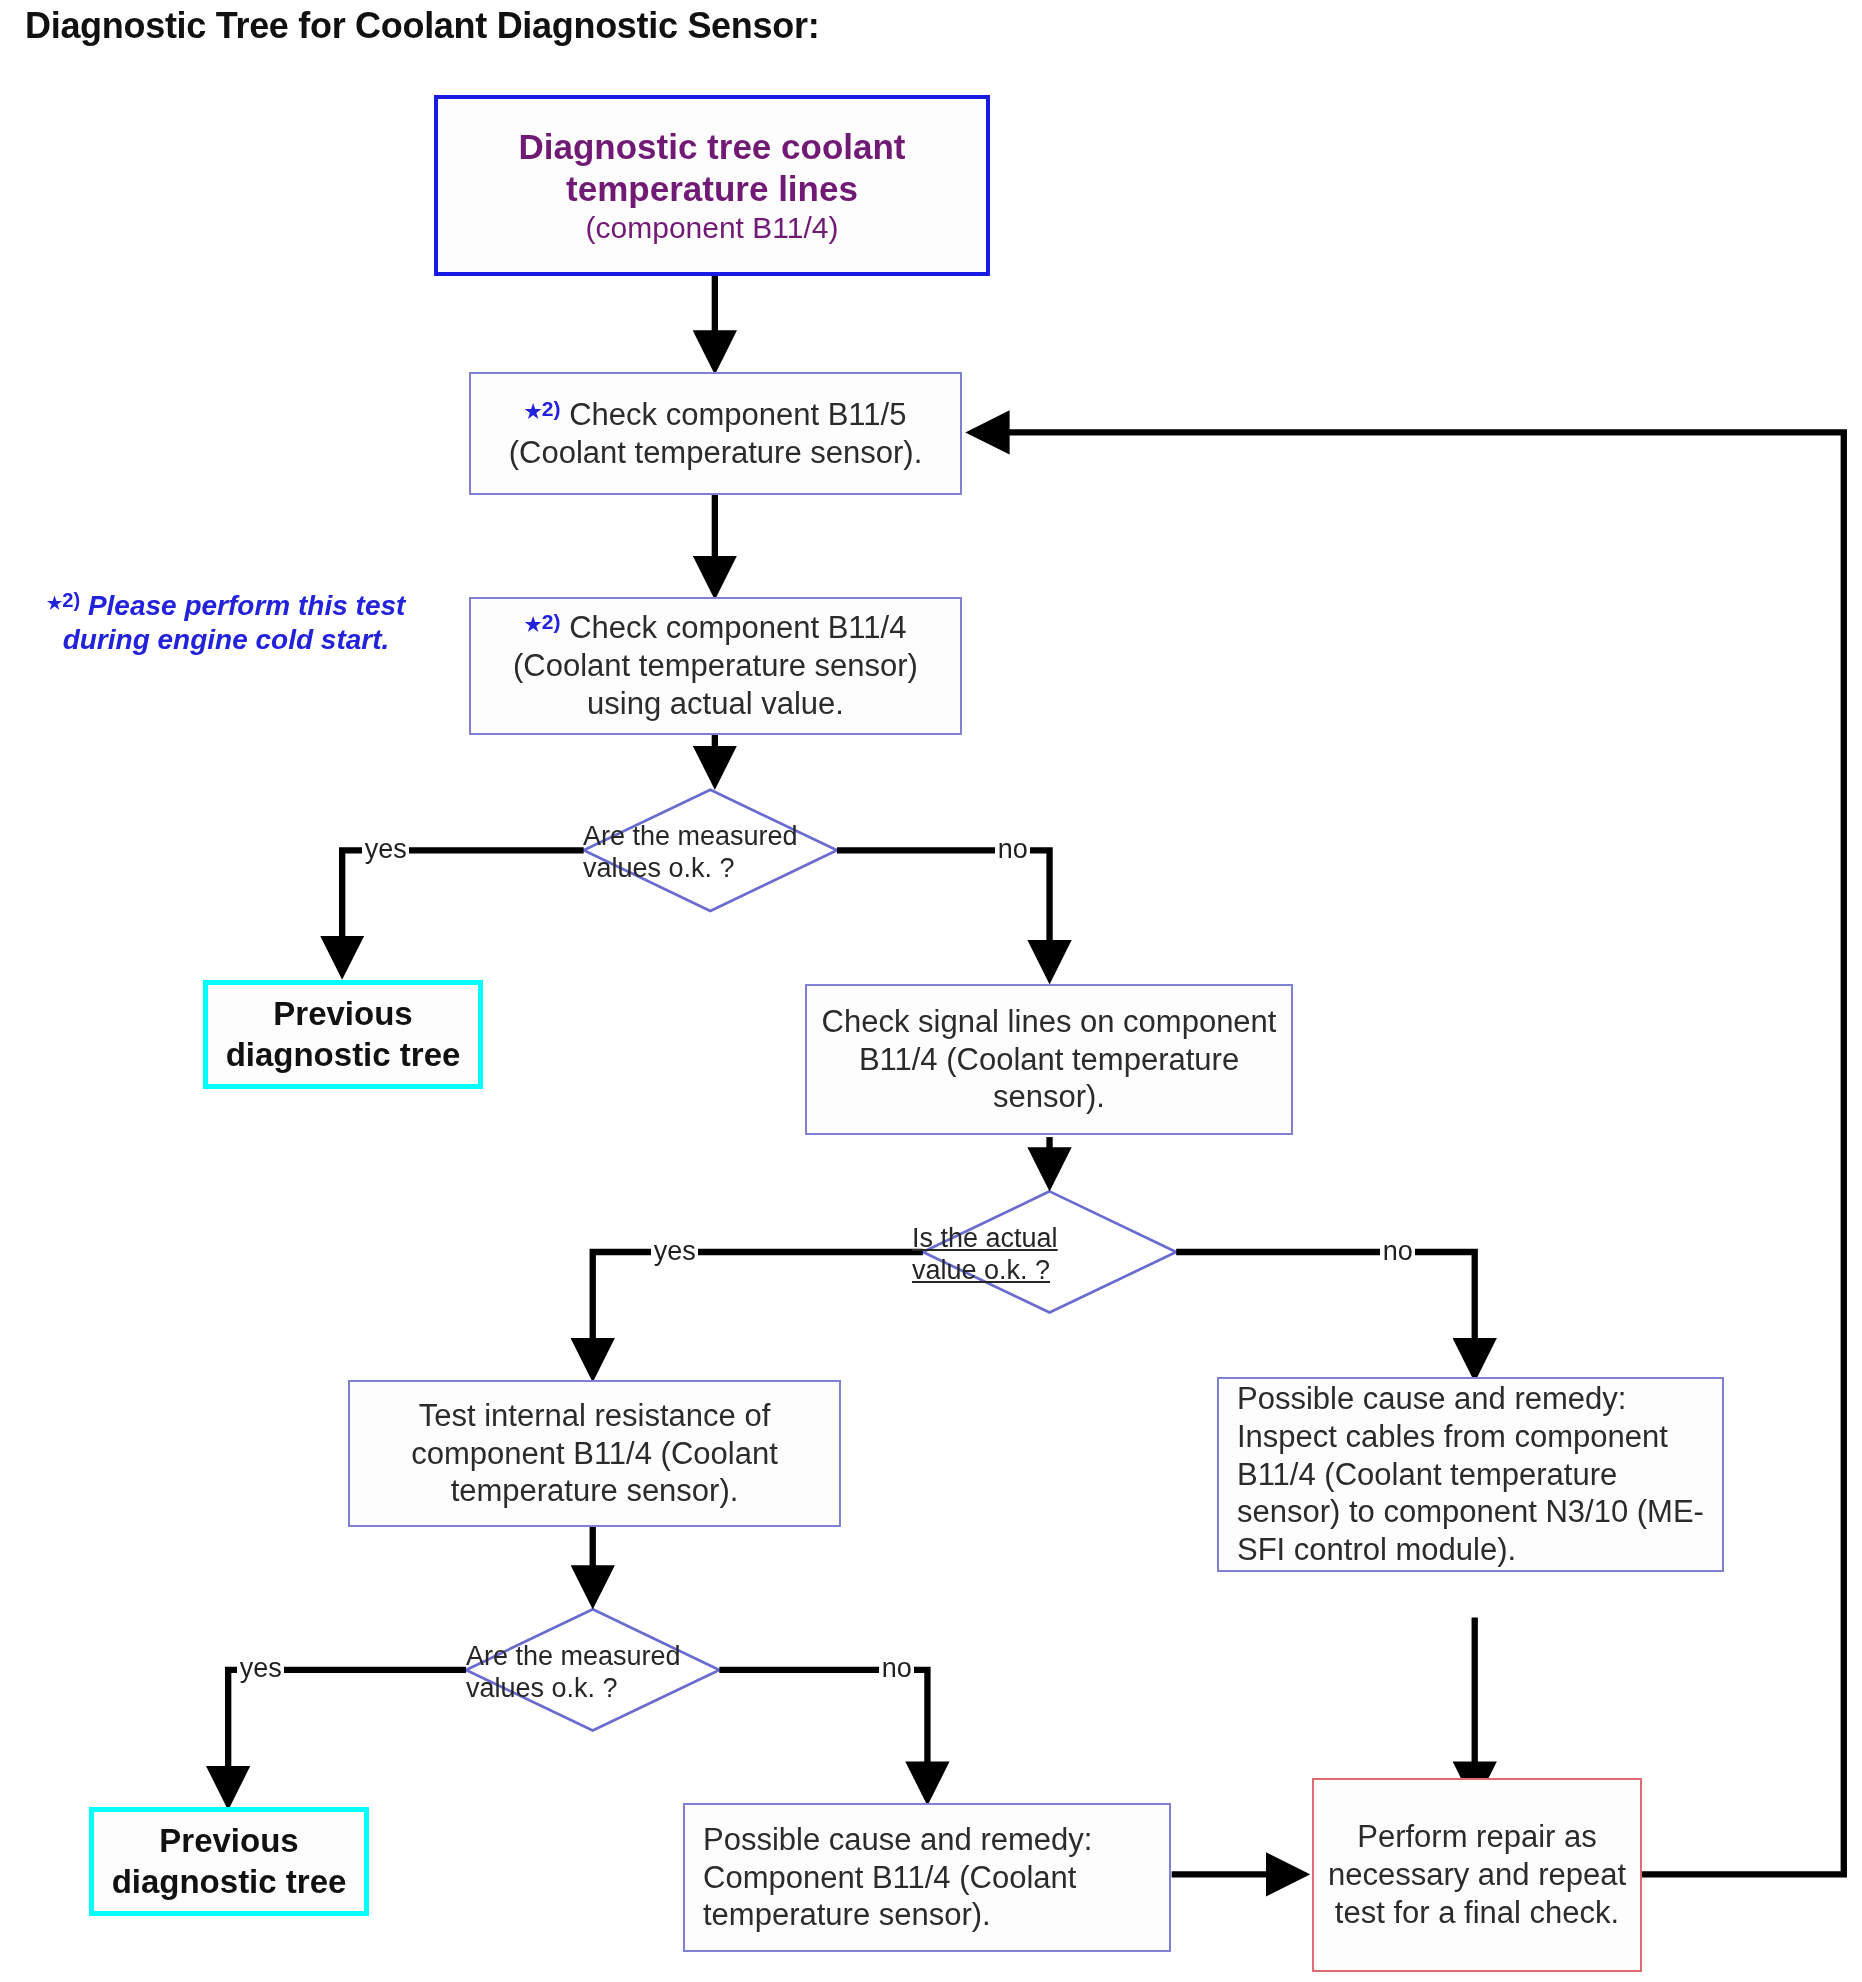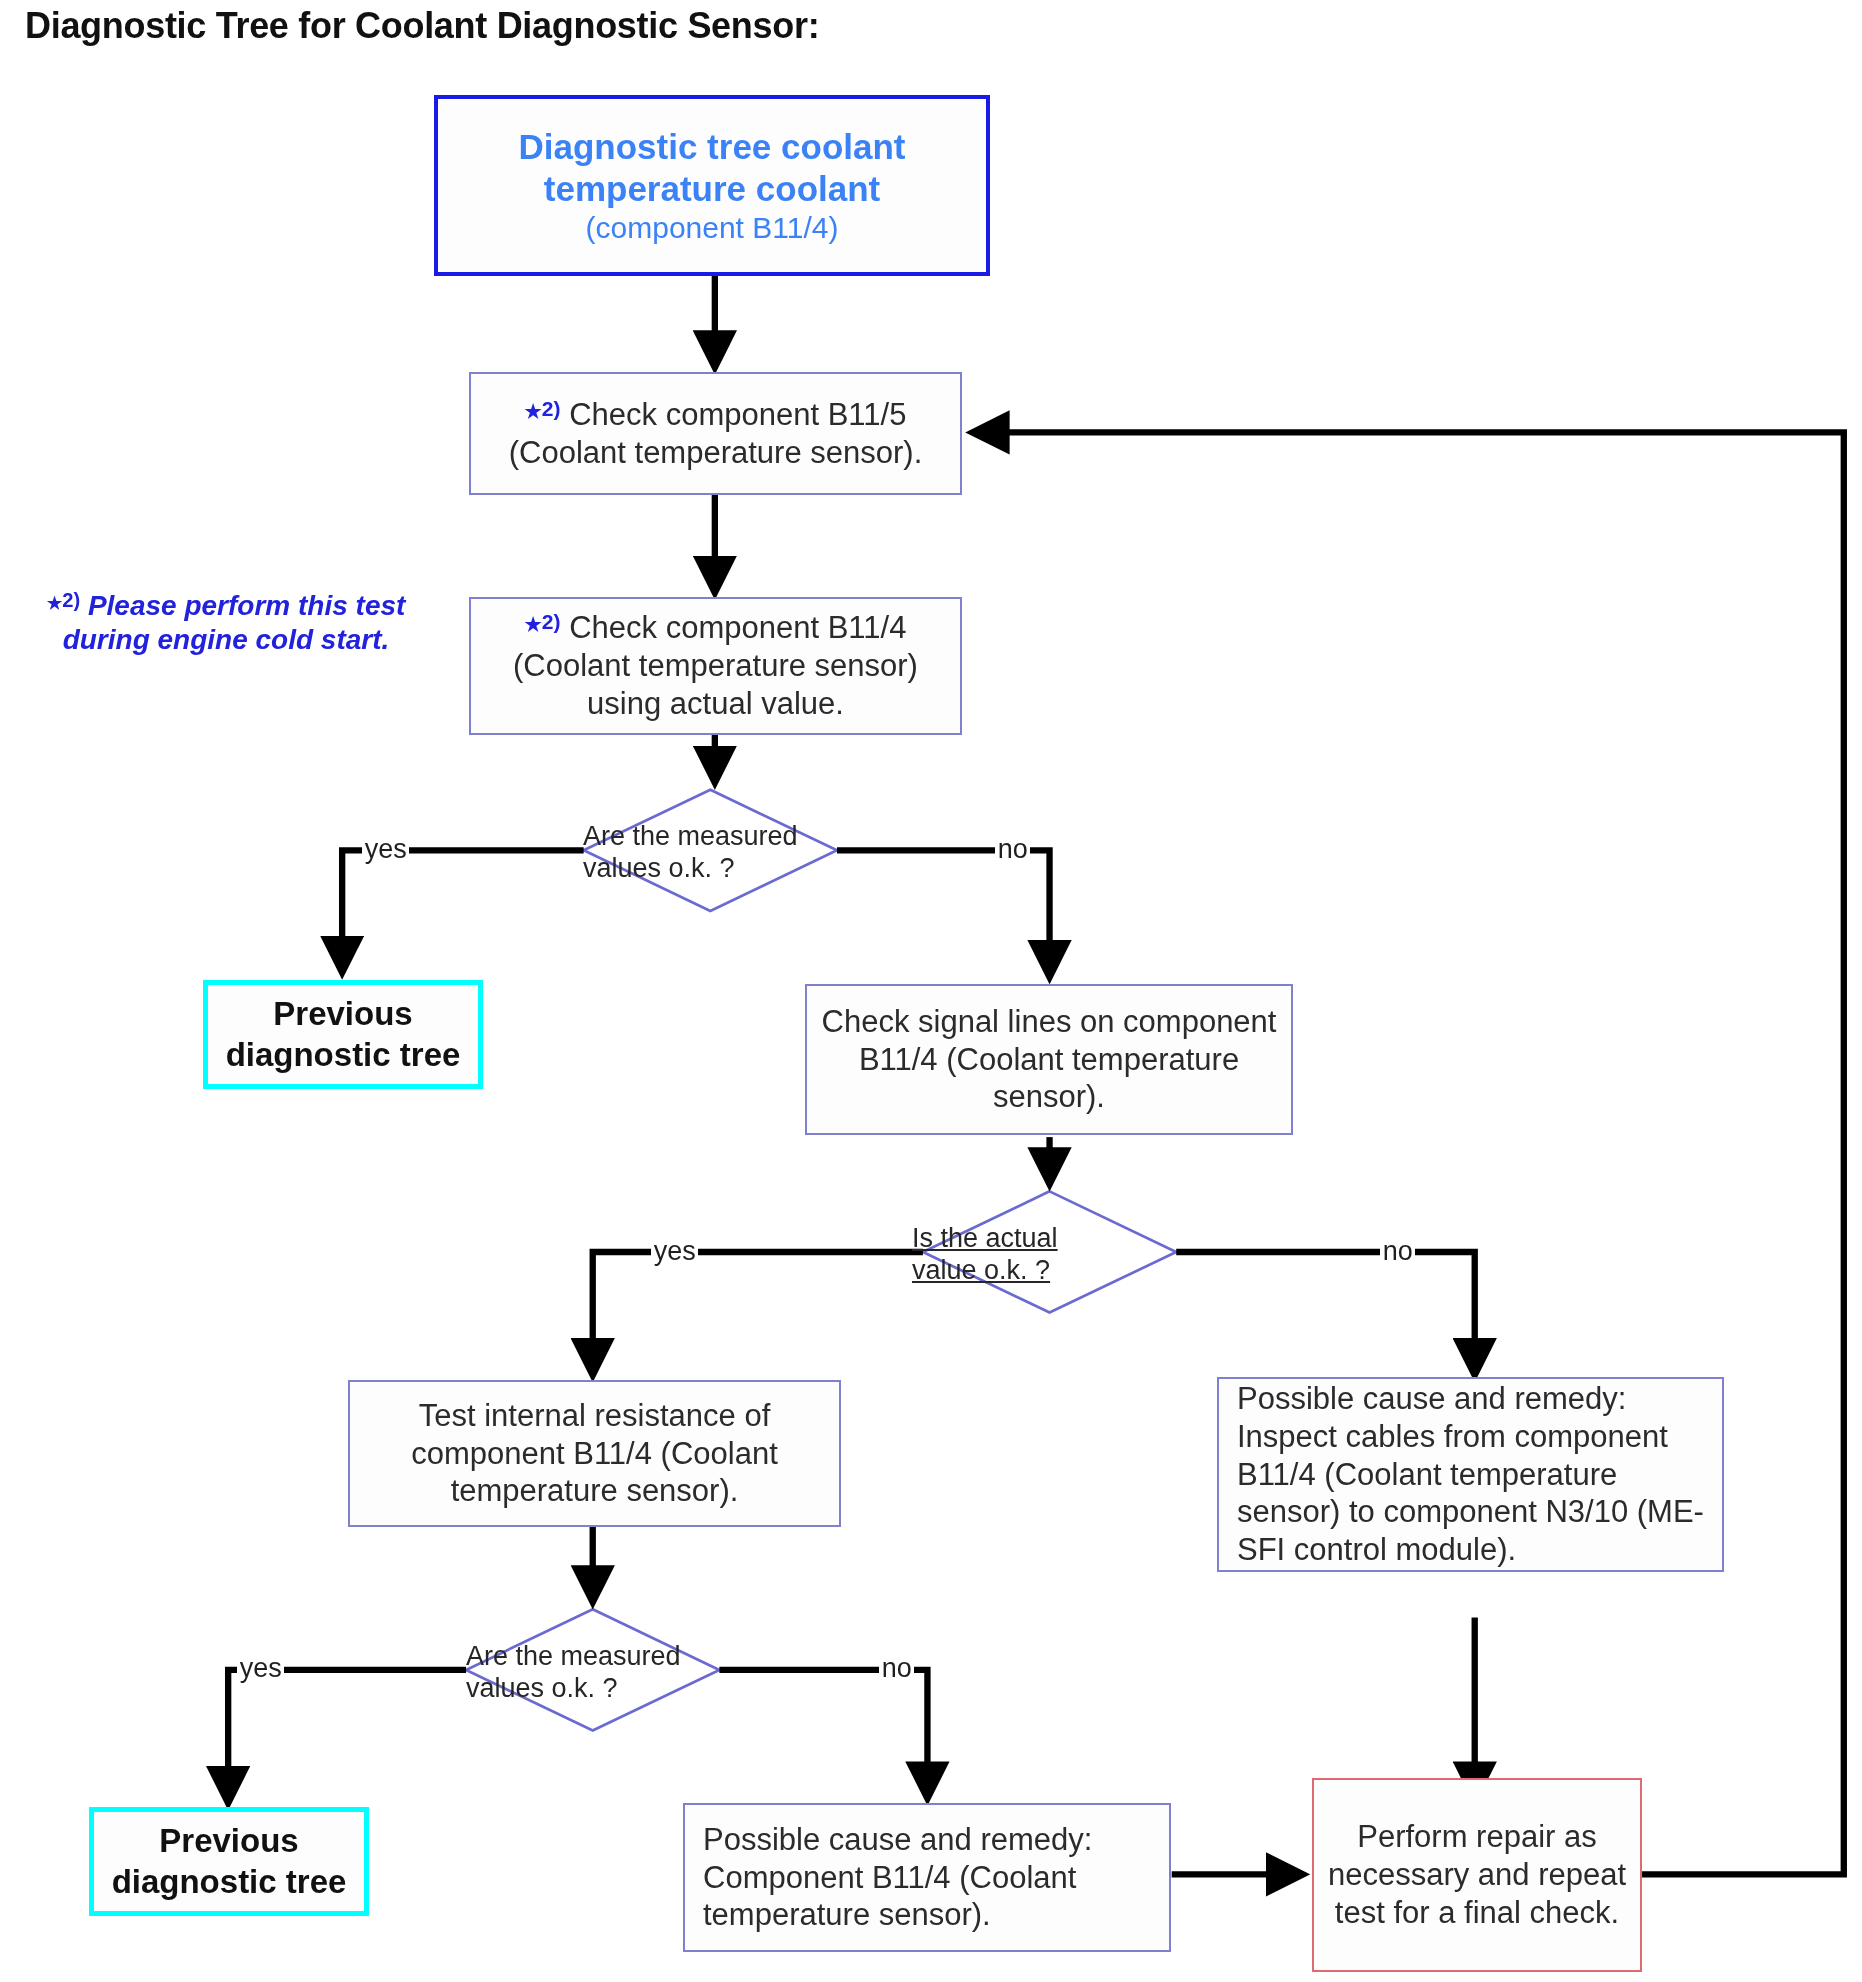--- a/index.html
+++ b/index.html
@@ -46,21 +46,21 @@
     line-height: 1.22;
     font-size: 31px;
     color: #2b2b2b;
     padding: 5.4px 11px;
   }
   .node .txt { display: block; width: 100%; }
   .node-start {
     border: 4.5px solid #1a1ae6;
     font-weight: bold;
     font-size: 35px;
-    color: #3b82f6;
+    color: #701a75;
     line-height: 1.2;
   }
   .node-start .sub {
     display: block;
     font-size: 30px;
     font-weight: normal;
   }
   .node-proc {
     border: 2.7px solid #8080d0;
   }
@@ -157,21 +157,21 @@
     <path d="M 1630 1788 L 1630 1988" stroke="#000000" stroke-width="7" fill="none" marker-end="url(#arrow)"></path>
 
     <path d="M 1295 2072 L 1440 2072" stroke="#000000" stroke-width="7" fill="none" marker-end="url(#arrow)"></path>
 
     <path d="M 1815 2072 L 2038 2072 L 2038 478 L 1075 478" stroke="#000000" stroke-width="7" fill="none" marker-end="url(#arrow)"></path>
   </svg>
 
   <div class="node node-start" style="left:434px; top:95px; width:556px; height:181px;">
     <span class="txt">
       <span>Diagnostic tree coolant</span><br>
-      <span>temperature coolant</span>
+      <span>temperature lines</span>
       <span class="sub">(component B11/4)</span>
     </span>
   </div>
 
   <div class="node node-proc" style="left:469px; top:372px; width:493px; height:123px;">
     <span class="txt">
       <span class="star-note"><span class="star">★</span><span class="sup">2)</span></span>
       <span>Check component B11/5 (Coolant temperature sensor).</span>
     </span>
   </div>

